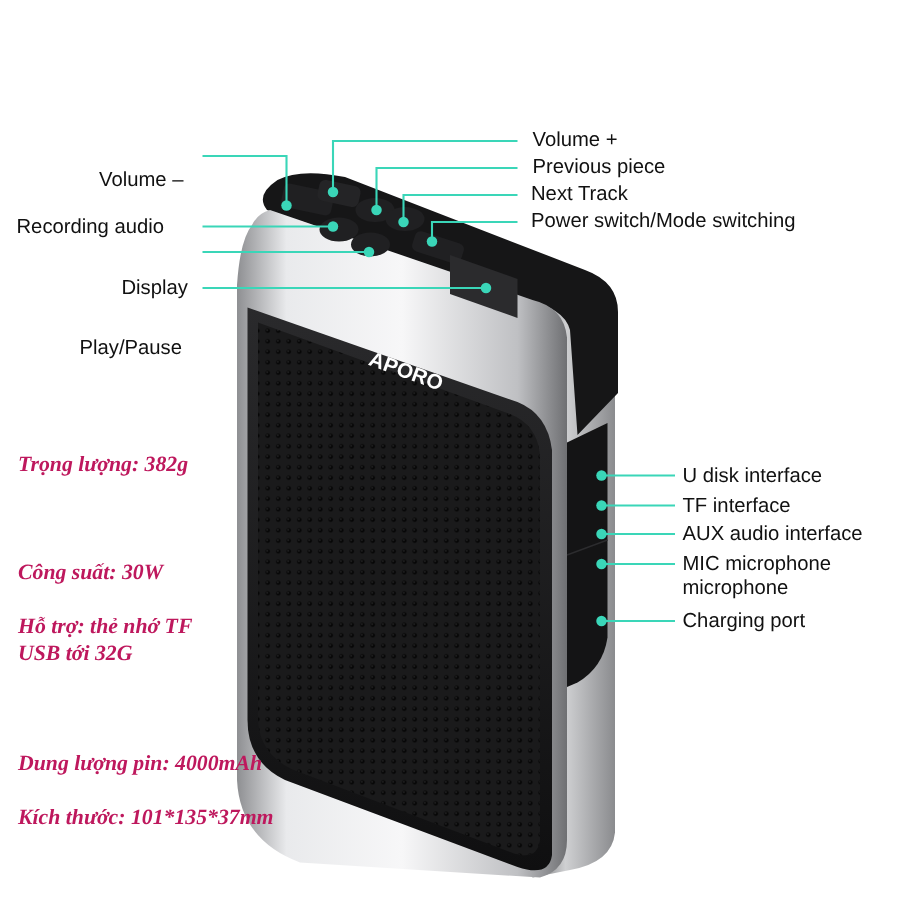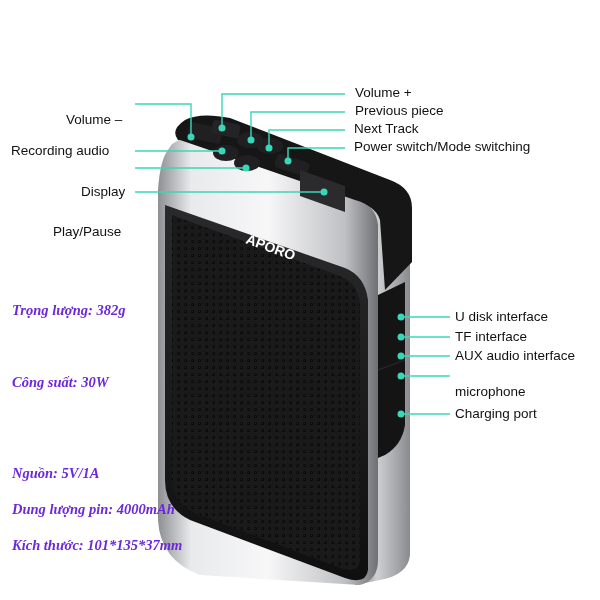--- a/index.html
+++ b/index.html
@@ -13,21 +13,21 @@
       white-space: nowrap;
       line-height: 16px;
     }
     .spec {
       position: absolute;
       left: 12px;
       font-family: "Liberation Serif", "DejaVu Serif", serif;
       font-style: italic;
       font-weight: bold;
       font-size: 14.5px;
-      color: #6d28d9;
+      color: #be185d;
       line-height: 18px;
       white-space: nowrap;
     }
     .spec .line2 { display: block; }
     svg { position: absolute; left: 0; top: 0; }
   </style>
 </head>
 <body>
 
 <div class="canvas">
@@ -131,24 +131,27 @@
 
   <div class="label" style="left:355px; top:85px;">Volume +</div>
   <div class="label" style="left:355px; top:103px;">Previous piece</div>
   <div class="label" style="left:354px; top:121px;">Next Track</div>
   <div class="label" style="left:455px; top:309px;">U disk interface</div>
 
   <div class="label" style="left:354px; top:139px;">Power switch/Mode switching</div>
   <div class="label" style="left:455px; top:329px;">TF interface</div>
   <div class="label" style="left:455px; top:348px;text-align:center;">AUX audio interface</div>
   <div class="label" style="left:455px; top:368px;">
-    <br>
+    <span>MIC microphone</span><br>
     <span>microphone</span>
   </div>
   <div class="label" style="left:455px; top:406px;">Charging port</div>
 
   <div class="spec" style="top:301px;">Trọng lượng: 382g</div>
   <div class="spec" style="top:373px;">Công suất: 30W</div>
-  <div class="spec" style="top:464px;">Nguồn: 5V/1A</div>
+  <div class="spec" style="top:409px;">
+    <span class="line2">Hỗ trợ: thẻ nhớ TF</span>
+    <span class="line2">USB tới 32G</span>
+  </div>
   <div class="spec" style="top:500px;">Dung lượng pin: 4000mAh</div>
   <div class="spec" style="top:536px;">Kích thước: 101*135*37mm</div>
 
 </div>
 
 </body></html>

